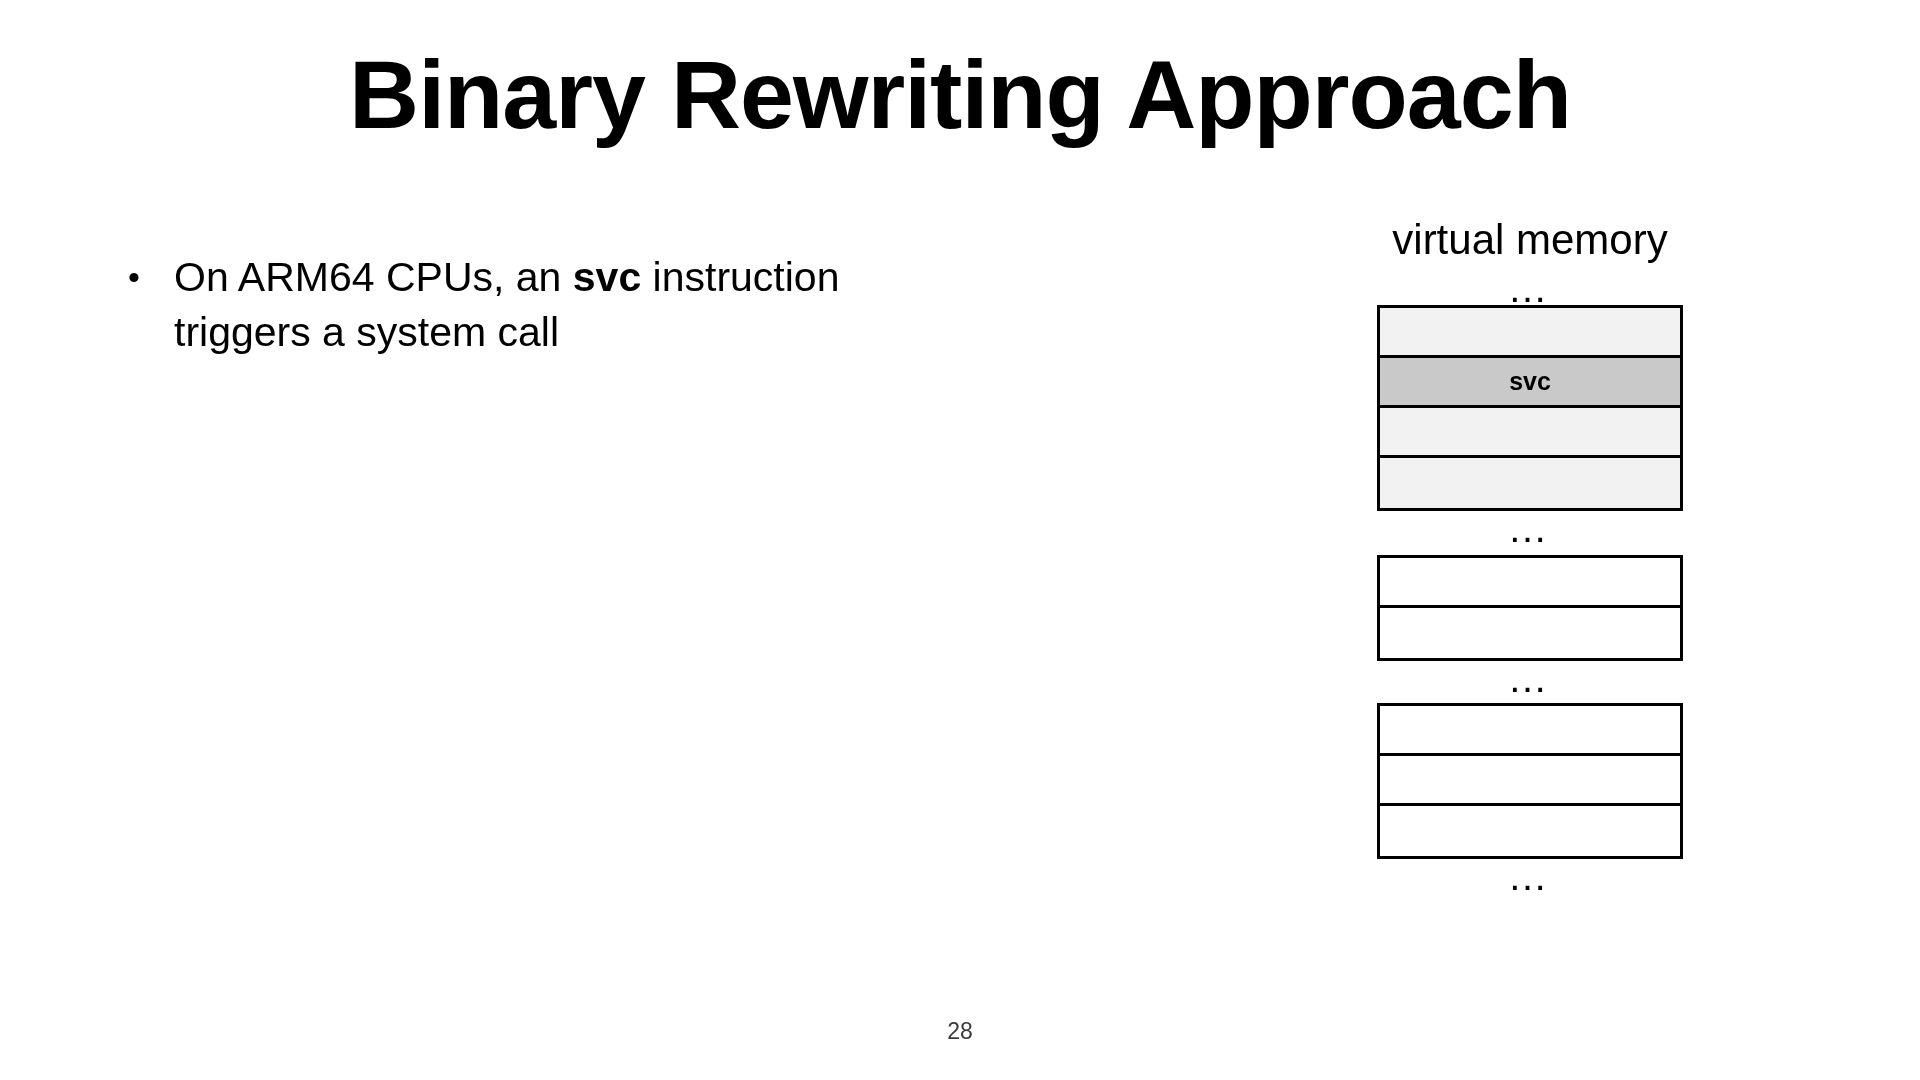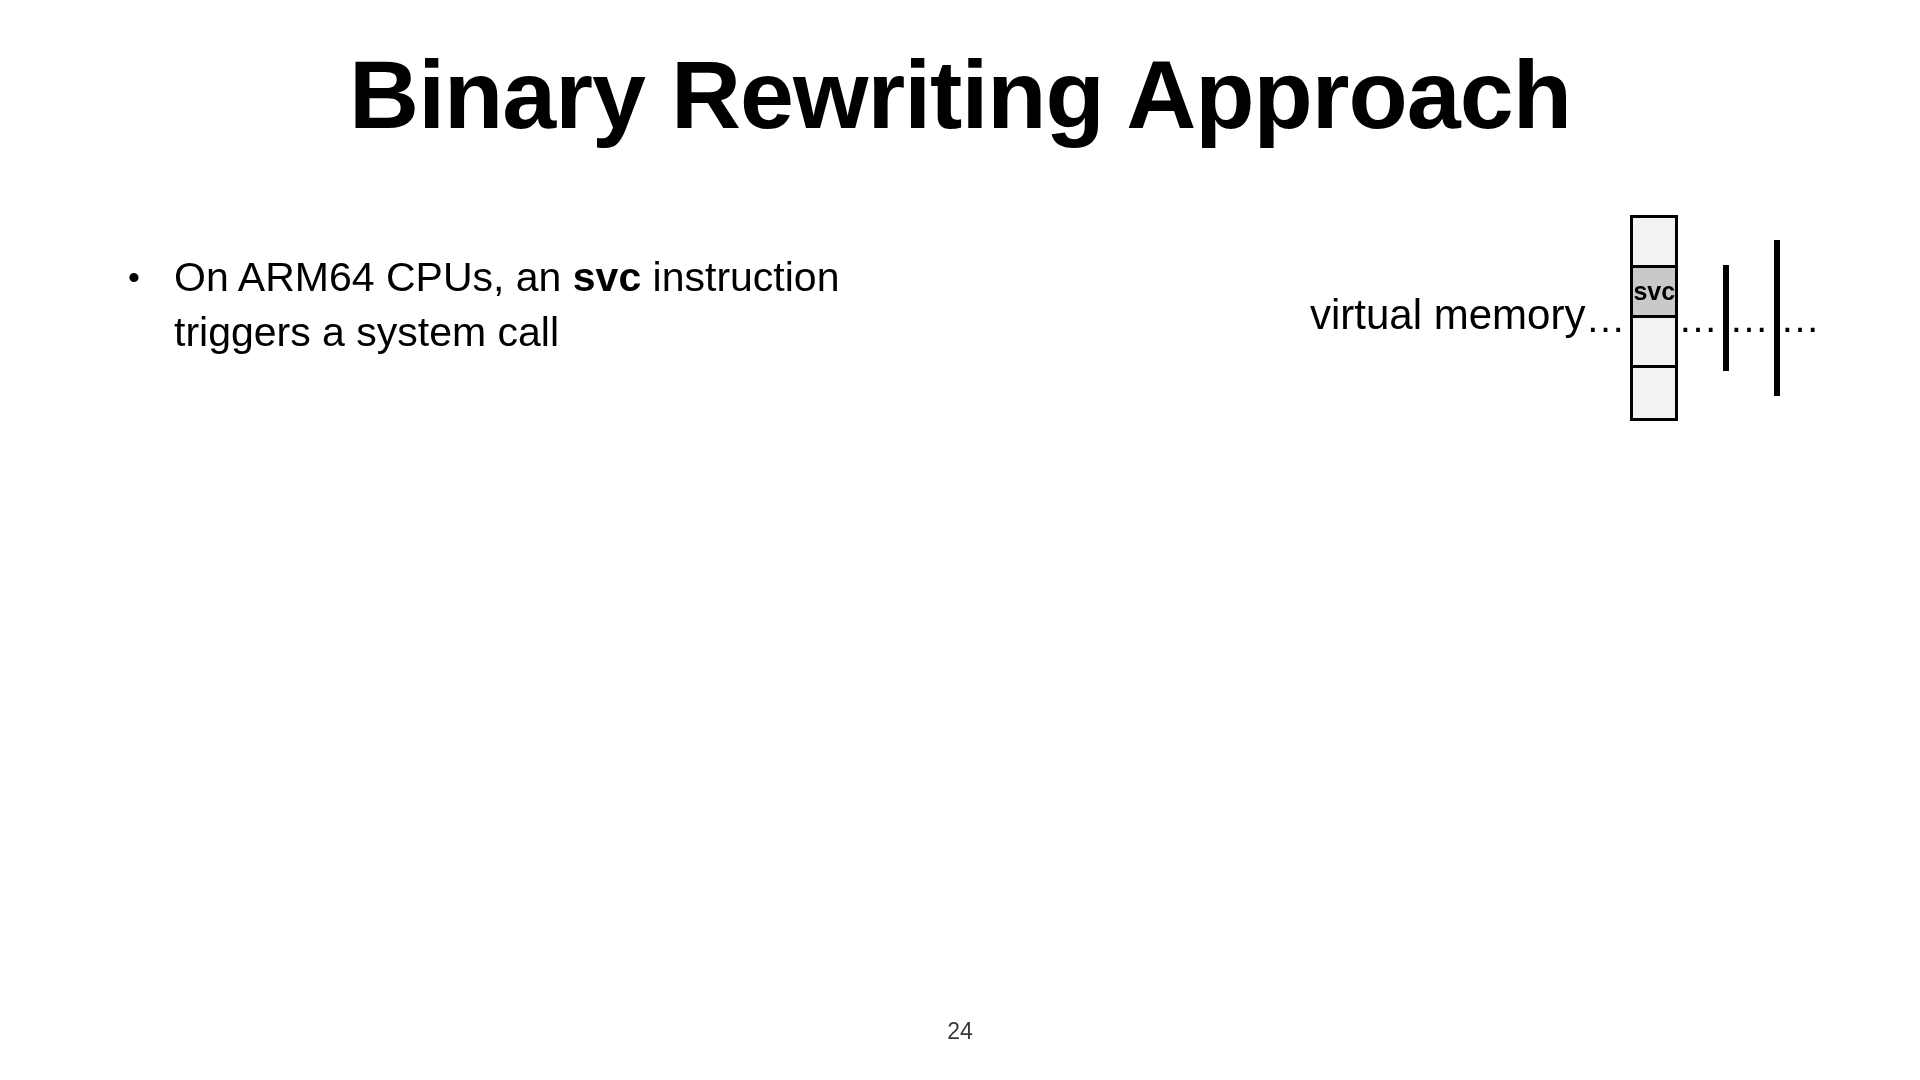--- a/index.html
+++ b/index.html
@@ -59,20 +59,21 @@
     font-weight: 700;
   }
 
   
   .memory-diagram {
     position: absolute;
     left: 1310px;
     top: 215px;
     width: 440px;
     display: flex;
+    flex-direction: column;
     align-items: center;
   }
   .diagram-caption {
     font-size: 42px;
     line-height: 1.18;
     font-weight: 400;
     margin-bottom: 6px;
     white-space: nowrap;
   }
   .ellipsis {
@@ -171,13 +172,13 @@
 
   <div class="block-group">
     <div class="mem-row shade-plain"></div>
     <div class="mem-row shade-plain"></div>
     <div class="mem-row shade-plain"></div>
   </div>
 
   <div class="ellipsis">…</div>
 </div>
 
-<div class="page-number">24</div>
+<div class="page-number">28</div>
 
 </body></html>

